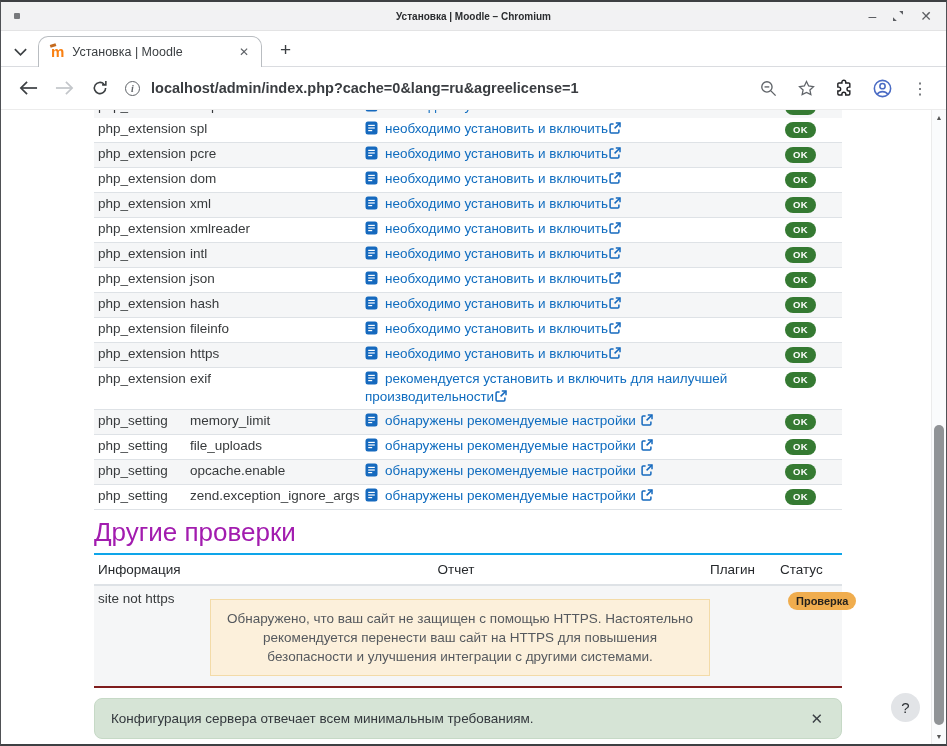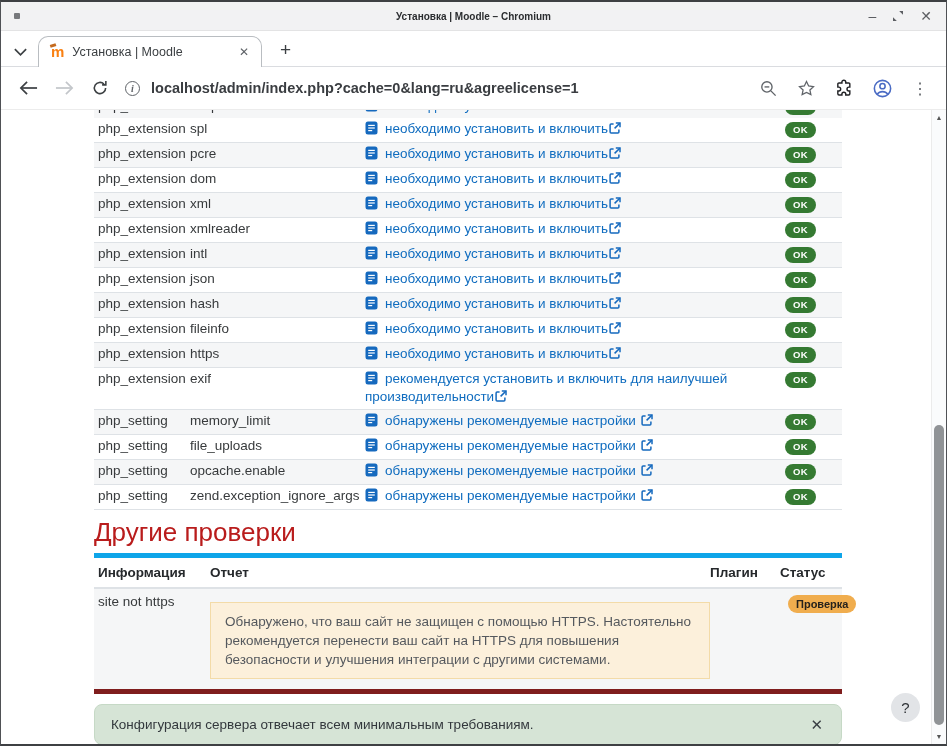--- a/index.html
+++ b/index.html
@@ -49,25 +49,25 @@
   .c-type{width:92px;flex:none;}
   .c-name{width:175px;flex:none;}
   .c-report{flex:1;color:#0f6cbf;}
   .c-status{width:61px;flex:none;display:flex;justify-content:flex-start;}
   .report-link{color:#0f6cbf;text-decoration:none;cursor:pointer;}
   .book-icon{display:inline-block;vertical-align:-2px;margin-right:7px;}
   .ext-icon{display:inline-block;vertical-align:-1px;margin-left:1px;}
   .ext-icon.gap{margin-left:5px;}
   .badge-ok{background:#357a32;color:#fff;font-size:9.5px;font-weight:700;letter-spacing:.4px;border-radius:8px;padding:2px 8px;line-height:12px;margin-top:1px;}
   
-  .section-heading{font-size:26px;font-weight:400;color:#b91c1c;margin:7px 0 0 0;line-height:30px;padding:0 0 6px 0;}
-  .oc-header{display:flex;border-top:5px solid #0ea5e9;border-bottom:2px solid #dee2e6;font-size:13.5px;font-weight:700;color:#26292c;padding:7px 0;}
-  .oc-row{display:flex;background:#f5f6f7;border-bottom:5px solid #7f1d1d;padding:5px 0 10px 0;font-size:13.5px;color:#373a3c;align-items:flex-start;}
+  .section-heading{font-size:26px;font-weight:400;color:#a21caf;margin:7px 0 0 0;line-height:30px;padding:0 0 6px 0;}
+  .oc-header{display:flex;border-top:2px solid #0ea5e9;border-bottom:2px solid #dee2e6;font-size:13.5px;font-weight:400;color:#26292c;padding:7px 0;}
+  .oc-row{display:flex;background:#f5f6f7;border-bottom:2px solid #7f1d1d;padding:5px 0 10px 0;font-size:13.5px;color:#373a3c;align-items:flex-start;}
   .oc-c1{width:112px;flex:none;padding:0 4px;}
-  .oc-c2{flex:1;padding:0 4px;color:#0f6cbf;}
+  .oc-c2{flex:1;padding:0 4px;color:#0f6cbf;text-align:center;}
   .oc-c3{width:70px;flex:none;padding:0 4px;}
   .oc-c4{width:66px;flex:none;padding:0 4px;}
   .badge-warn{background:#f0ad4e;color:#26221c;font-size:11px;font-weight:700;border-radius:9px;padding:2.5px 8px;line-height:13px;display:inline-block;margin-top:1px;}
   .warn-box{margin:8px 0 0 0;width:500px;background:#fcf0db;border:1px solid #f3dba8;border-radius:0;padding:9px 14px;color:#55595e;font-size:13.5px;line-height:19px;}
   
   .alert-success{margin-top:10px;background:#d6e4d6;border:1px solid #c6d9c6;border-radius:8px;padding:10px 16px;display:flex;align-items:center;justify-content:space-between;font-size:13.5px;color:#33383d;height:41px;}
   .alert-close{font-size:15px;color:#3a3f44;font-weight:400;cursor:pointer;padding:0 2px;}
   .help-fab{position:absolute;right:26px;bottom:22px;width:29px;height:29px;border-radius:50%;background:#e2e4e7;color:#2f3337;font-size:15px;display:flex;align-items:center;justify-content:center;cursor:pointer;}
 </style>
 </head>

